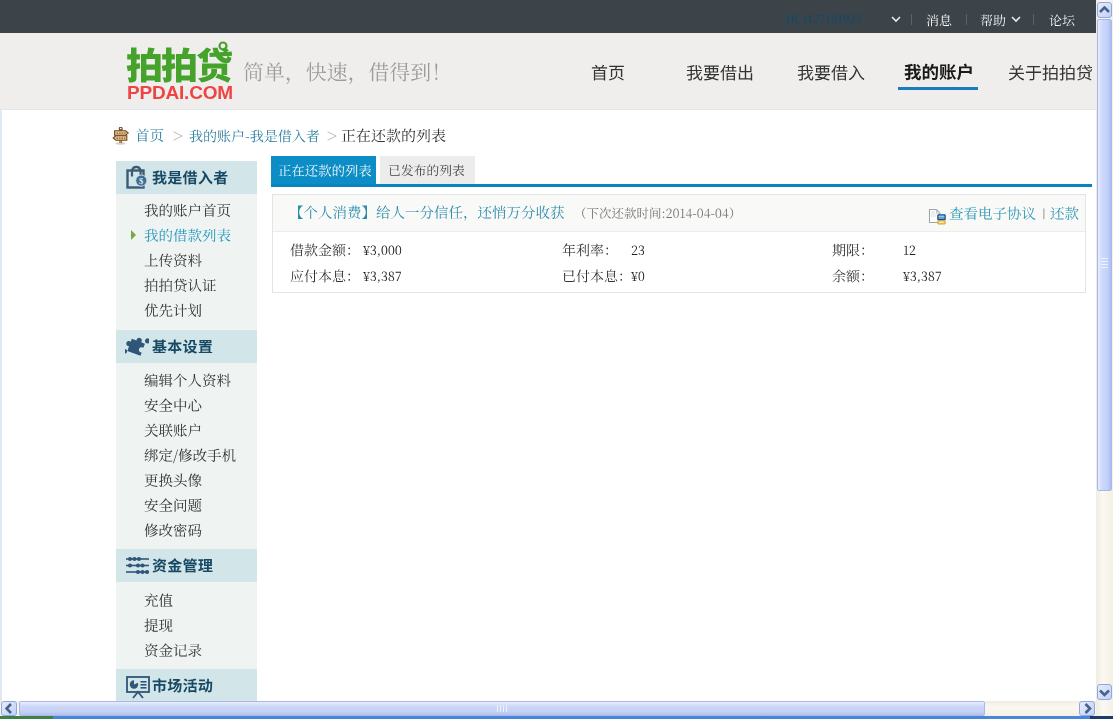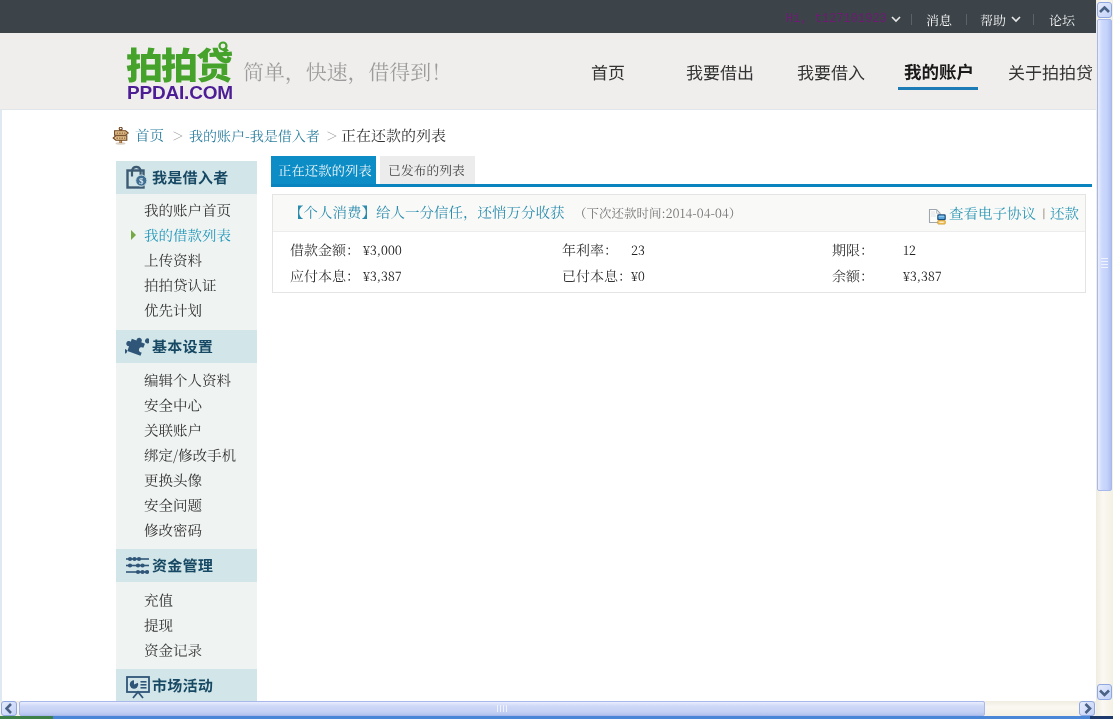--- a/index.html
+++ b/index.html
@@ -1,17 +1,17 @@
 <!DOCTYPE html>
 <html><head><meta charset="utf-8"><style>
 *{margin:0;padding:0;box-sizing:border-box}
 body{width:1113px;height:719px;position:relative;overflow:hidden;background:#fff;font-family:"Liberation Sans",sans-serif}
 </style></head><body>
 <div style="position:absolute;left:0;top:0;width:1096px;height:33px;background:#3c444a"></div>
-<div style="position:absolute;left:786px;top:12px;width:120px;height:14px;color:#701a75;font-size:12px;font-family:Liberation Mono, monospace;letter-spacing:0px">Hi, t127101923</div>
+<div style="position:absolute;left:786px;top:12px;width:120px;height:14px;color:#0c4a6e;font-size:12px;font-family:Liberation Serif, serif;letter-spacing:0px">Hi, t127101923</div>
 <svg style="position:absolute;left:890px;top:16px" width="12" height="8">
     <path d="M2 1 L6 5 L10 1" stroke="#e8e8e8" stroke-width="1.6" fill="none"></path>
   </svg>
 <svg style="position:absolute;left:926.0px;top:12.6px;overflow:visible" width="26" height="16">
     <path transform="translate(0,12.3)" fill="#ffffff" d="M1.6 -2.7C1.5 -2.7 1 -2.7 1 -2.7V-2.4C1.3 -2.3 1.5 -2.3 1.7 -2.2C2 -2 2.1 -1 1.9 0.4C1.9 0.8 2.1 1 2.3 1C2.8 1 3 0.7 3 0.1C3.1 -1 2.7 -1.5 2.7 -2.1C2.7 -2.5 2.8 -2.9 2.9 -3.3C3.1 -3.9 4.3 -7 4.9 -8.7L4.6 -8.7C2.2 -3.4 2.2 -3.4 2 -2.9C1.8 -2.7 1.8 -2.7 1.6 -2.7ZM0.7 -7.9 0.6 -7.7C1.1 -7.4 1.8 -6.7 2 -6.1C3 -5.6 3.5 -7.5 0.7 -7.9ZM1.7 -10.7 1.6 -10.6C2.2 -10.2 3 -9.5 3.2 -8.8C4.2 -8.3 4.7 -10.3 1.7 -10.7ZM12.1 -9.7 10.9 -10.4C10.6 -9.6 10.1 -8.3 9.7 -7.5L9.8 -7.3C10.5 -8 11.2 -9 11.6 -9.6C11.9 -9.5 12 -9.6 12.1 -9.7ZM4.9 -10.1 4.8 -10C5.4 -9.4 6.2 -8.4 6.3 -7.6C7.2 -7 7.8 -8.9 4.9 -10.1ZM10.7 -2.6H5.9V-4.3H10.7ZM5.9 0.7V-2.2H10.7V-0.3C10.7 -0.1 10.7 -0 10.4 -0C10.2 -0 9 -0.1 9 -0.1V0.1C9.5 0.2 9.8 0.3 10 0.4C10.2 0.5 10.2 0.8 10.3 1C11.4 0.9 11.6 0.5 11.6 -0.2V-6.3C11.8 -6.4 12 -6.5 12.1 -6.6L11 -7.4L10.6 -6.9H8.7V-10.4C9 -10.5 9.1 -10.6 9.2 -10.8L7.9 -10.9V-6.9H5.9L5 -7.3V1H5.2C5.6 1 5.9 0.8 5.9 0.7ZM10.7 -4.7H5.9V-6.5H10.7Z M18 -3.1 16.7 -3.2V-0.2C16.7 0.4 17 0.6 18.2 0.6H20.1C22.7 0.6 23.2 0.5 23.2 0.1C23.2 -0.1 23.1 -0.2 22.8 -0.3L22.8 -1.7H22.6C22.4 -1.1 22.3 -0.5 22.2 -0.3C22.1 -0.2 22.1 -0.2 21.9 -0.2C21.6 -0.2 21 -0.2 20.1 -0.2H18.3C17.7 -0.2 17.6 -0.2 17.6 -0.4V-2.7C17.8 -2.8 18 -2.9 18 -3.1ZM15.5 -2.5 15.2 -2.6C15.2 -1.6 14.6 -0.7 14 -0.4C13.8 -0.2 13.6 0 13.7 0.3C13.9 0.5 14.3 0.5 14.6 0.2C15.1 -0.1 15.7 -1.1 15.5 -2.5ZM22.9 -2.6 22.8 -2.5C23.5 -1.9 24.4 -0.8 24.6 0.1C25.5 0.8 26.1 -1.4 22.9 -2.6ZM18.9 -3.3 18.7 -3.2C19.3 -2.7 20 -1.9 20 -1.1C20.9 -0.5 21.5 -2.3 18.9 -3.3ZM16.7 -3.4V-3.9H22.3V-3.2H22.5C22.8 -3.2 23.2 -3.4 23.2 -3.5V-9C23.5 -9 23.7 -9.1 23.8 -9.2L22.7 -10L22.2 -9.5H19.1C19.4 -9.8 19.7 -10.1 19.9 -10.4C20.2 -10.4 20.4 -10.5 20.4 -10.7L19 -11C18.9 -10.6 18.7 -9.9 18.5 -9.5H16.7L15.8 -9.9V-3.1H16C16.3 -3.1 16.7 -3.3 16.7 -3.4ZM22.3 -4.3H16.7V-5.7H22.3ZM22.3 -7.8H16.7V-9.1H22.3ZM22.3 -7.4V-6.1H16.7V-7.4Z"></path>
   </svg>
 <svg style="position:absolute;left:980.0px;top:12.6px;overflow:visible" width="26" height="16">
     <path transform="translate(0,12.3)" fill="#ffffff" d="M6 -4.6V-3.5H3.3L2.4 -3.9V0.5H2.5C2.9 0.5 3.2 0.4 3.2 0.3V-3.1H6V1H6.2C6.5 1 6.9 0.8 6.9 0.8V-3.1H9.7V-0.7C9.7 -0.5 9.7 -0.5 9.5 -0.5C9.2 -0.5 8.1 -0.5 8.1 -0.5V-0.4C8.6 -0.3 8.9 -0.2 9.1 -0C9.2 0.1 9.3 0.3 9.3 0.5C10.4 0.4 10.6 0 10.6 -0.6V-2.9C10.8 -3 11.1 -3.1 11.2 -3.2L10 -4L9.6 -3.5H6.9V-4.1C7.2 -4.2 7.3 -4.3 7.3 -4.5ZM3.5 -10.9V-9.6H0.7L0.8 -9.3H3.5V-8.1H1.1L1.2 -7.8H3.5V-7.6C3.5 -7.2 3.5 -6.9 3.4 -6.6H0.6L0.7 -6.2H3.3C3 -5.3 2.4 -4.5 1 -3.9L1.1 -3.7C3 -4.3 3.8 -5.1 4.1 -6.2H6.9C7.1 -6.2 7.3 -6.3 7.3 -6.4C6.9 -6.8 6.2 -7.4 6.2 -7.4L5.6 -6.6H4.2C4.3 -6.9 4.3 -7.2 4.3 -7.6V-7.8H6.5C6.7 -7.8 6.8 -7.8 6.8 -8C6.4 -8.3 5.8 -8.9 5.8 -8.9L5.2 -8.1H4.3V-9.3H6.9C7.1 -9.3 7.2 -9.3 7.2 -9.5C6.8 -9.9 6.1 -10.4 6.1 -10.4L5.5 -9.6H4.3V-10.4C4.6 -10.5 4.7 -10.6 4.8 -10.7ZM7.8 -10.3V-4H7.9C8.3 -4 8.6 -4.2 8.6 -4.3V-10H10.8C10.5 -9.3 10.1 -8.4 9.8 -7.9C10.8 -7.3 11.2 -6.7 11.2 -6.1C11.2 -5.8 11.1 -5.7 10.9 -5.6C10.8 -5.5 10.7 -5.5 10.5 -5.5C10.3 -5.5 9.8 -5.5 9.4 -5.5V-5.3C9.8 -5.3 10 -5.2 10.2 -5.1C10.3 -5 10.3 -4.8 10.3 -4.6C11.6 -4.6 12 -5.1 12 -5.9C12 -6.6 11.5 -7.3 10.1 -7.9C10.6 -8.4 11.3 -9.3 11.7 -9.8C12 -9.8 12.2 -9.8 12.3 -9.9L11.4 -10.8L10.9 -10.3H8.7L7.8 -10.8Z M21 -10.7C21 -9.6 21 -8.5 21 -7.5H18.8L18.9 -7.1H21C20.8 -3.9 20.1 -1.2 17.1 0.8L17.3 1C20.9 -1 21.6 -3.8 21.8 -7.1H24.1C24 -3.4 23.7 -0.8 23.3 -0.3C23.1 -0.2 23 -0.1 22.8 -0.1C22.5 -0.1 21.5 -0.2 21 -0.3L20.9 -0.1C21.4 0 22 0.2 22.2 0.3C22.4 0.5 22.5 0.7 22.5 0.9C23 0.9 23.6 0.8 23.9 0.4C24.5 -0.3 24.8 -2.9 24.9 -7C25.2 -7.1 25.4 -7.1 25.5 -7.3L24.5 -8.1L24 -7.5H21.8C21.9 -8.4 21.9 -9.3 21.9 -10.2C22.2 -10.3 22.3 -10.4 22.3 -10.6ZM15.3 -9.5H17.6V-7.2H15.3ZM13.4 -1.1 13.8 0C13.9 -0 14.1 -0.1 14.1 -0.3C16.5 -1 18.3 -1.7 19.6 -2.1L19.6 -2.4L18.4 -2.1V-9.3C18.7 -9.3 18.9 -9.5 19 -9.6L18 -10.4L17.5 -9.8H15.5L14.5 -10.3V-1.3ZM15.3 -6.8H17.6V-4.5H15.3ZM15.3 -4.1H17.6V-1.9L15.3 -1.5Z"></path>
   </svg>
 <svg style="position:absolute;left:1010px;top:16px" width="12" height="8">
@@ -23,21 +23,21 @@
 <div style="position:absolute;left:911px;top:14px;width:1px;height:11px;background:#5c6366"></div>
 <div style="position:absolute;left:966px;top:14px;width:1px;height:11px;background:#5c6366"></div>
 <div style="position:absolute;left:1033px;top:14px;width:1px;height:11px;background:#5c6366"></div>
 <div style="position:absolute;left:0;top:33px;width:1096px;height:77px;background:#efeeec;border-bottom:1px solid #e0e6ea"></div>
 <svg style="position:absolute;left:126.0px;top:44.4px;overflow:visible" width="105" height="46">
     <path transform="translate(0,35.1)" fill="#45a22b" d="M5 -31.6V-24.8H1.2V-19.6H5V-14.1C3.4 -13.8 2 -13.5 0.7 -13.3L1.8 -7.8L5 -8.5V-2.2C5 -1.7 4.8 -1.6 4.4 -1.6C4 -1.6 2.7 -1.6 1.7 -1.6C2.3 -0.2 3 2 3.1 3.4C5.6 3.5 7.4 3.3 8.8 2.4C10.1 1.6 10.5 0.3 10.5 -2.2V-9.9L14.3 -10.9L13.7 -16.1L10.5 -15.4V-19.6H13.9V-24.8H10.5V-31.6ZM20.4 -9.4H28.9V-3.6H20.4ZM20.4 -14.5V-20.1H28.9V-14.5ZM22.2 -31.6C22 -29.6 21.6 -27.2 21.1 -25.1H15V3.3H20.4V1.4H28.9V3H34.6V-25.1H26.7C27.3 -26.9 28 -28.9 28.6 -30.9Z M40 -31.6V-24.8H36.2V-19.6H40V-14.1C38.4 -13.8 37 -13.5 35.7 -13.3L36.8 -7.8L40 -8.5V-2.2C40 -1.7 39.8 -1.6 39.4 -1.6C39 -1.6 37.7 -1.6 36.7 -1.6C37.3 -0.2 38 2 38.1 3.4C40.6 3.5 42.4 3.3 43.8 2.4C45.1 1.6 45.5 0.3 45.5 -2.2V-9.9L49.3 -10.9L48.7 -16.1L45.5 -15.4V-19.6H48.9V-24.8H45.5V-31.6ZM55.4 -9.4H63.9V-3.6H55.4ZM55.4 -14.5V-20.1H63.9V-14.5ZM57.2 -31.6C57 -29.6 56.6 -27.2 56.1 -25.1H50V3.3H55.4V1.4H63.9V3H69.6V-25.1H61.7C62.3 -26.9 63 -28.9 63.6 -30.9Z M85.3 -10.1V-7.8C85.3 -5.8 84.5 -2.8 72 -0.7C73.3 0.4 75 2.3 75.6 3.5C89 0.5 91 -4.1 91 -7.6V-10.1ZM76 -15.7V-3.6H81.4V-10.7H95.5V-4.2C94.2 -4.6 92.9 -5 91.8 -5.3L89.4 -1.4C93.5 -0.1 99.3 2.1 102.1 3.6L104.7 -0.8C102.7 -1.8 99.5 -3 96.4 -4H101.2V-15.7ZM86.5 -31.3C86.8 -29.6 87.2 -28 87.8 -26.5L83.3 -26.2L83.7 -22L89.9 -22.3C92.6 -18.4 96.3 -15.9 99.9 -15.9C103.1 -15.9 104.7 -16.7 105.4 -21.3C104.3 -21.7 102.9 -22.3 101.9 -23.1L106.1 -23.4L105.7 -27.5L100.6 -27.2L102.9 -28.6C102 -29.6 100.4 -31 99.2 -31.9L95.3 -29.7C96.2 -28.9 97.3 -27.9 98.1 -27L93.3 -26.8C92.5 -28.2 91.9 -29.7 91.7 -31.3ZM101.4 -23.1C101.2 -21.3 100.9 -20.7 100.1 -20.7C99 -20.7 97.6 -21.5 96.3 -22.8ZM80.4 -31.6C78.3 -28.6 74.6 -25.6 70.9 -23.8C72 -22.9 73.8 -21 74.6 -20C75.3 -20.5 76 -20.9 76.7 -21.4V-16.6H81.9V-25.9C83.1 -27.2 84.3 -28.6 85.2 -29.9Z"></path>
   </svg>
 <svg style="position:absolute;left:218px;top:41px" width="11" height="11">
     <circle cx="5" cy="5" r="3.5" stroke="#45a22b" stroke-width="2.2" fill="none"></circle>
   </svg>
-<div style="position:absolute;left:127px;top:82px;width:135px;height:20px;color:#4c1d95;font-size:19px;font-weight:bold;font-family:'Liberation Sans',sans-serif;letter-spacing:-0.2px">PPDAI.COM</div>
+<div style="position:absolute;left:127px;top:82px;width:135px;height:20px;color:#ef4444;font-size:19px;font-weight:bold;font-family:'Liberation Sans',sans-serif;letter-spacing:-0.2px">PPDAI.COM</div>
 <svg style="position:absolute;left:243.0px;top:60.2px;overflow:visible" width="209" height="26">
     <path transform="translate(0,19.9)" fill="#9c9c9c" d="M4.2 -12.7 4 -12.6C4.7 -11.9 5.6 -10.7 5.7 -9.8C7.1 -8.8 8.2 -11.7 4.2 -12.7ZM5 -10.2 2.9 -10.4V1.6H3.2C3.7 1.6 4.2 1.4 4.2 1.2V-9.6C4.8 -9.7 5 -9.9 5 -10.2ZM14.5 -16.9 12.4 -17.7C11.8 -15.6 10.8 -13.5 9.8 -12.2L10.1 -12C11 -12.6 11.8 -13.5 12.5 -14.6H14.1C14.6 -14 15 -13.1 15.1 -12.4C16.2 -11.5 17.4 -13.4 15 -14.6H19.6C19.9 -14.6 20.1 -14.7 20.2 -14.9C19.5 -15.6 18.4 -16.4 18.4 -16.4L17.5 -15.2H12.9C13.2 -15.6 13.4 -16.1 13.7 -16.6C14.1 -16.5 14.4 -16.7 14.5 -16.9ZM6.2 -17.1 4.1 -17.7C3.3 -15 2.1 -12.2 0.8 -10.5L1.1 -10.3C2.3 -11.3 3.4 -12.8 4.4 -14.6H5.6C6.1 -14 6.6 -13.1 6.6 -12.3C7.7 -11.4 8.9 -13.3 6.5 -14.6H10.3C10.6 -14.6 10.8 -14.7 10.8 -14.9C10.2 -15.5 9.3 -16.3 9.3 -16.3L8.4 -15.2H4.7C4.9 -15.7 5.2 -16.2 5.4 -16.7C5.8 -16.7 6.1 -16.9 6.2 -17.1ZM16.3 -11.5H7.6L7.8 -10.8H16.5V-0.4C16.5 -0.1 16.4 0 16 0C15.6 0 13.4 -0.1 13.4 -0.1V0.2C14.4 0.3 14.9 0.5 15.2 0.7C15.5 0.9 15.6 1.2 15.7 1.6C17.7 1.5 17.9 0.8 17.9 -0.3V-10.6C18.3 -10.7 18.7 -10.8 18.8 -11L17.1 -12.3ZM12.6 -2.5H8.2V-4.9H12.6ZM7 -9.2V-0.5H7.2C7.8 -0.5 8.2 -0.8 8.2 -0.9V-1.8H12.6V-0.8H12.7C13.2 -0.8 13.8 -1.1 13.8 -1.3V-7.8C14.2 -7.8 14.5 -8 14.6 -8.1L13.1 -9.3L12.4 -8.5H8.4ZM12.6 -7.9V-5.5H8.2V-7.9Z M26.3 -17.4 26 -17.2C27 -16.3 28.1 -14.8 28.4 -13.5C29.9 -12.5 31 -15.8 26.3 -17.4ZM36.7 -9.8H32.1V-12.5H36.7ZM36.7 -9.2V-6.3H32.1V-9.2ZM25.9 -9.8V-12.5H30.7V-9.8ZM25.9 -9.2H30.7V-6.3H25.9ZM39.1 -4.5 38 -3.2H32.1V-5.7H36.7V-4.9H36.9C37.4 -4.9 38.1 -5.2 38.1 -5.4V-12.3C38.5 -12.3 38.9 -12.5 39 -12.7L37.3 -14L36.5 -13.1H33.1C34.2 -13.9 35.4 -15.1 36.4 -16.3C36.8 -16.2 37.1 -16.4 37.2 -16.6L35.2 -17.6C34.4 -15.9 33.3 -14.2 32.5 -13.1H26.1L24.6 -13.8V-4.7H24.8C25.4 -4.7 25.9 -5 25.9 -5.1V-5.7H30.7V-3.2H21.6L21.8 -2.6H30.7V1.7H30.9C31.6 1.7 32.1 1.3 32.1 1.2V-2.6H40.6C40.9 -2.6 41.1 -2.7 41.2 -2.9C40.4 -3.6 39.1 -4.5 39.1 -4.5Z M45.6 0.5C44.7 0.2 43.7 -0.1 43.7 -1.2C43.7 -1.9 44.2 -2.5 45.1 -2.5C46 -2.5 46.6 -1.6 46.6 -0.5C46.6 1.1 45.9 3.1 43.7 4.1L43.4 3.6C45 2.7 45.5 1.4 45.6 0.5Z M66.7 -17.6V1.6H67C67.5 1.6 68 1.3 68 1.1V-16.8C68.6 -16.9 68.7 -17.1 68.8 -17.4ZM65 -13.5C65.1 -12 64.5 -10.4 64 -9.7C63.6 -9.3 63.4 -8.8 63.7 -8.5C64 -8 64.8 -8.3 65.1 -8.8C65.7 -9.6 66 -11.3 65.4 -13.5ZM68.7 -14 68.4 -13.9C68.9 -13 69.4 -11.6 69.4 -10.5C70.5 -9.5 71.9 -11.9 68.7 -14ZM79 -12.8V-7.7H75.5C75.7 -9.2 75.8 -10.9 75.8 -12.8ZM74.4 -17.4 74.4 -13.4H70.5L70.7 -12.8H74.4C74.4 -10.9 74.4 -9.2 74.2 -7.7H68.9L69.1 -7H74.1C73.6 -3.5 72.1 -1 68.4 0.8L68.6 1.2C73.2 -0.6 74.8 -3.2 75.4 -7H75.6C76.1 -3.9 77.4 -0.7 81.9 1.2C82 0.4 82.4 0.2 83.1 0.1L83.2 -0.2C78.5 -1.8 76.7 -4.3 76 -7H82.6C82.9 -7 83.1 -7.1 83.2 -7.4C82.6 -8 81.6 -8.9 81.6 -8.9L80.7 -7.7H80.3V-12.5C80.7 -12.6 81.1 -12.8 81.2 -13L79.6 -14.2L78.8 -13.4H75.8L75.8 -16.6C76.3 -16.6 76.5 -16.9 76.5 -17.2Z M85.6 -17.2 85.4 -17.1C86.3 -15.9 87.4 -14.1 87.7 -12.7C89.2 -11.7 90.3 -14.7 85.6 -17.2ZM87.5 -2.5C86.6 -1.9 85.3 -0.7 84.4 -0L85.6 1.5C85.7 1.4 85.8 1.2 85.7 1.1C86.4 0.1 87.5 -1.3 87.9 -2C88.2 -2.2 88.3 -2.3 88.6 -2C90.6 0.4 92.6 1.1 96.6 1.1C98.9 1.1 100.9 1.1 102.9 1.1C102.9 0.5 103.3 0.1 103.9 -0V-0.3C101.4 -0.2 99.5 -0.2 97.1 -0.2C93.1 -0.2 90.8 -0.6 88.9 -2.6C88.8 -2.6 88.8 -2.7 88.7 -2.7V-9.6C89.3 -9.7 89.6 -9.8 89.7 -10L88 -11.5L87.2 -10.4H84.6L84.8 -9.8H87.5ZM96.3 -8.5H93V-11.5H96.3ZM102 -16.1 101 -14.9H97.6V-16.9C98.2 -16.9 98.3 -17.1 98.4 -17.5L96.3 -17.7V-14.9H90.6L90.7 -14.3H96.3V-12.2H93.1L91.6 -12.8V-6.8H91.9C92.4 -6.8 93 -7.1 93 -7.2V-7.9H95.4C94.3 -5.8 92.5 -3.9 90.4 -2.5L90.7 -2.1C92.9 -3.3 94.9 -4.8 96.3 -6.6V-0.8H96.5C97 -0.8 97.6 -1.1 97.6 -1.3V-6.5C99.3 -5.5 101.4 -3.9 102.2 -2.6C103.9 -1.8 104.3 -5.2 97.6 -6.9V-7.9H100.9V-7H101.1C101.5 -7 102.2 -7.3 102.2 -7.5V-11.3C102.6 -11.4 103 -11.5 103.1 -11.7L101.4 -13L100.7 -12.2H97.6V-14.3H103.3C103.6 -14.3 103.8 -14.4 103.8 -14.6C103.1 -15.2 102 -16.1 102 -16.1ZM97.6 -11.5H100.9V-8.5H97.6Z M108.3 0.5C107.4 0.2 106.4 -0.1 106.4 -1.2C106.4 -1.9 106.9 -2.5 107.8 -2.5C108.7 -2.5 109.3 -1.6 109.3 -0.5C109.3 1.1 108.6 3.1 106.4 4.1L106.1 3.6C107.7 2.7 108.2 1.4 108.3 0.5Z M140.1 -17.5V-14.3H136.4V-16.7C136.9 -16.8 137.1 -17 137.1 -17.3L135.1 -17.5V-14.3H132.2L132.4 -13.7H135.1V-10.4H131.4L131.6 -9.8H145.2C145.5 -9.8 145.7 -9.9 145.7 -10.1C145.1 -10.8 144 -11.7 144 -11.7L143.1 -10.4H141.4V-13.7H144.5C144.8 -13.7 145 -13.8 145 -14C144.4 -14.7 143.3 -15.5 143.3 -15.5L142.4 -14.3H141.4V-16.7C141.9 -16.8 142.1 -17 142.1 -17.3ZM136.4 -10.4V-13.7H140.1V-10.4ZM141.8 -3.6V-0.3H135V-3.6ZM141.8 -4.2H135V-7.2H141.8ZM133.7 -7.8V1.6H133.9C134.5 1.6 135 1.3 135 1.1V0.3H141.8V1.5H142.1C142.5 1.5 143.2 1.2 143.2 1V-6.9C143.6 -7 144 -7.1 144.1 -7.3L142.4 -8.6L141.6 -7.8H135.1L133.7 -8.4ZM130.8 -17.6C129.7 -13.6 127.9 -9.6 126.1 -7.1L126.4 -6.9C127.3 -7.8 128.1 -8.9 128.9 -10.1V1.6H129.2C129.7 1.6 130.3 1.3 130.3 1.2V-11.4C130.7 -11.4 130.9 -11.6 130.9 -11.8L130.1 -12.1C130.9 -13.4 131.6 -14.9 132.1 -16.5C132.6 -16.5 132.8 -16.7 132.9 -16.9Z M155.4 -4.3 155.2 -4.2C156 -3.5 157 -2.3 157.3 -1.3C158.7 -0.4 159.8 -3.3 155.4 -4.3ZM153.5 -16.6 151.6 -17.6C150.6 -15.9 148.7 -13.5 147 -11.9L147.2 -11.7C149.3 -13 151.5 -14.9 152.7 -16.4C153.2 -16.3 153.4 -16.3 153.5 -16.6ZM164.9 -6.6 164 -5.4H162.8V-7.8H165.3C165.6 -7.8 165.8 -7.9 165.9 -8.1C165.2 -8.8 164 -9.7 164 -9.7L163.1 -8.4H154L154.1 -7.8H161.4V-5.4H152.9L153.1 -4.8H161.4V-0.4C161.4 -0.1 161.3 0 160.9 0C160.5 0 158.4 -0.1 158.4 -0.1V0.2C159.3 0.3 159.8 0.5 160.2 0.7C160.4 0.9 160.6 1.3 160.6 1.7C162.5 1.5 162.8 0.7 162.8 -0.4V-4.8H166.1C166.4 -4.8 166.6 -4.9 166.7 -5.1C166 -5.8 164.9 -6.6 164.9 -6.6ZM156.5 -11V-13.2H162.6V-11ZM155.2 -17.3V-9.5H155.4C156.1 -9.5 156.5 -9.8 156.5 -9.9V-10.4H162.6V-9.7H162.8C163.5 -9.7 164 -10 164 -10.1V-16C164.4 -16 164.6 -16.2 164.8 -16.3L163.2 -17.5L162.6 -16.7H156.8ZM156.5 -13.9V-16.1H162.6V-13.9ZM151.9 -9.5 151.3 -9.8C152 -10.6 152.6 -11.5 153 -12.2C153.5 -12.1 153.7 -12.2 153.9 -12.4L151.8 -13.4C150.9 -11.3 148.9 -8.1 146.9 -6L147.2 -5.8C148.1 -6.5 149.1 -7.4 150 -8.3V1.7H150.2C150.8 1.7 151.3 1.3 151.3 1.2V-9.1C151.7 -9.2 151.9 -9.3 151.9 -9.5Z M187.1 -17 185 -17.2V-0.5C185 -0.1 184.9 -0 184.5 -0C184.1 -0 182 -0.2 182 -0.2V0.1C182.9 0.3 183.4 0.4 183.7 0.7C184 0.9 184.1 1.3 184.2 1.7C186.1 1.5 186.3 0.8 186.3 -0.3V-16.4C186.8 -16.5 187 -16.7 187.1 -17ZM183.1 -15.4 181 -15.6V-2.8H181.3C181.8 -2.8 182.4 -3.1 182.4 -3.3V-14.8C182.9 -14.9 183.1 -15.1 183.1 -15.4ZM178.2 -16.9 177.3 -15.7H168.2L168.4 -15.1H172.9C172.3 -13.8 170.6 -11.4 169.3 -10.5C169.2 -10.4 168.8 -10.4 168.8 -10.4L169.7 -8.5C169.8 -8.5 170 -8.7 170.1 -8.9C173 -9.4 175.7 -10 177.6 -10.4C177.9 -9.9 178 -9.5 178.1 -9C179.5 -7.9 180.6 -11.3 175.6 -13.5L175.3 -13.3C176.1 -12.7 176.9 -11.7 177.4 -10.8C174.5 -10.5 171.7 -10.3 170.1 -10.2C171.6 -11.3 173.2 -12.8 174.1 -14C174.6 -13.9 174.8 -14.1 174.9 -14.3L173.1 -15.1H179.5C179.8 -15.1 180 -15.2 180 -15.4C179.4 -16.1 178.2 -16.9 178.2 -16.9ZM177.6 -7.4 176.6 -6.1H174.5V-8.4C175 -8.4 175.2 -8.6 175.2 -8.9L173.1 -9.1V-6.1H168.6L168.8 -5.5H173.1V-1.4C170.9 -1 169.1 -0.7 168.1 -0.6L168.9 1.3C169.1 1.2 169.3 1.1 169.4 0.8C174.2 -0.5 177.6 -1.5 180.1 -2.3L180 -2.7L174.5 -1.7V-5.5H178.8C179.1 -5.5 179.3 -5.6 179.4 -5.9C178.7 -6.5 177.6 -7.4 177.6 -7.4Z M193.3 -0C194 -0 194.5 -0.5 194.5 -1.1C194.5 -1.7 194 -2.3 193.3 -2.3C192.6 -2.3 192.2 -1.7 192.2 -1.1C192.2 -0.5 192.6 -0 193.3 -0ZM193 -4.7H193.6L193.8 -9.2C194.1 -12.3 194.3 -14 194.3 -15.2C194.3 -16 193.9 -16.3 193.3 -16.3C192.8 -16.3 192.4 -16 192.4 -15.2C192.4 -14 192.5 -12.3 192.8 -9.2Z"></path>
   </svg>
 <svg style="position:absolute;left:591.0px;top:62.6px;overflow:visible" width="34" height="21">
     <path transform="translate(0,16.1)" fill="#333333" d="M4.1 -5.3H12.8V-3.6H4.1ZM4.1 -6.3V-8H12.8V-6.3ZM4.1 -2.6H12.8V-0.7H4.1ZM3.9 -13.9C4.4 -13.3 5 -12.5 5.3 -11.9H0.9V-10.7H7.8C7.7 -10.2 7.5 -9.7 7.4 -9.2H2.9V1.4H4.1V0.4H12.8V1.4H14.2V-9.2H8.7L9.3 -10.7H16.1V-11.9H11.8C12.3 -12.5 12.9 -13.2 13.3 -13.9L11.9 -14.3C11.6 -13.6 10.9 -12.6 10.4 -11.9H5.9L6.6 -12.3C6.3 -12.9 5.6 -13.7 5 -14.3Z M24.9 -7.9V-4.8C24.9 -3 24.2 -0.9 17.9 0.3C18.1 0.6 18.5 1.1 18.6 1.4C25.2 -0.1 26.2 -2.4 26.2 -4.8V-7.9ZM26.3 -1.9C28.2 -1 30.8 0.5 32 1.4L32.8 0.4C31.5 -0.5 29 -1.9 27 -2.7ZM19.9 -10.1V-2.2H21.2V-8.9H29.9V-2.2H31.3V-10.1H25.1C25.4 -10.7 25.8 -11.4 26.1 -12.2H32.9V-13.3H18.3V-12.2H24.6C24.4 -11.5 24.1 -10.7 23.9 -10.1Z"></path>
   </svg>
 <svg style="position:absolute;left:686.0px;top:62.6px;overflow:visible" width="68" height="21">
     <path transform="translate(0,16.1)" fill="#333333" d="M12 -13.2C13 -12.3 14.1 -11.1 14.6 -10.2L15.7 -11C15.1 -11.8 13.9 -13 12.9 -13.8ZM14.1 -7.3C13.6 -6.2 12.8 -5.1 11.9 -4.1C11.6 -5.3 11.4 -6.6 11.2 -8H16.1V-9.2H11.1C10.9 -10.8 10.9 -12.4 10.9 -14.1H9.5C9.5 -12.5 9.6 -10.8 9.8 -9.2H5.9V-12.2C6.9 -12.5 7.9 -12.7 8.7 -13L7.8 -14.1C6.2 -13.5 3.4 -12.9 1.1 -12.5C1.2 -12.2 1.4 -11.8 1.4 -11.5C2.4 -11.6 3.5 -11.8 4.6 -12V-9.2H1V-8H4.6V-5L0.7 -4.3L1.1 -3L4.6 -3.8V-0.3C4.6 0 4.5 0.1 4.2 0.1C3.9 0.1 2.9 0.1 1.8 0.1C2 0.4 2.2 1 2.3 1.4C3.7 1.4 4.6 1.3 5.1 1.1C5.7 0.9 5.9 0.5 5.9 -0.3V-4.1L9 -4.8L8.9 -6L5.9 -5.3V-8H9.9C10.1 -6.2 10.4 -4.5 10.8 -3.1C9.6 -1.9 8.2 -1 6.8 -0.3C7.1 -0 7.5 0.4 7.7 0.7C8.9 0.1 10.2 -0.8 11.3 -1.8C12 0.2 13.1 1.4 14.4 1.4C15.7 1.4 16.2 0.6 16.4 -2.2C16.1 -2.4 15.6 -2.7 15.3 -2.9C15.2 -0.7 15 0.1 14.6 0.1C13.7 0.1 12.9 -1 12.3 -2.8C13.5 -4 14.5 -5.3 15.3 -6.8Z M28.4 -3.9C27.9 -3 27.1 -2.2 26 -1.6C24.8 -1.9 23.5 -2.2 22.3 -2.4C22.6 -2.9 23 -3.4 23.4 -3.9ZM19 -11V-6.6H23.6C23.3 -6.1 23 -5.6 22.7 -5.1H17.9V-3.9H21.9C21.4 -3.1 20.7 -2.3 20.2 -1.7C21.6 -1.4 23 -1.2 24.4 -0.8C22.7 -0.3 20.6 0.1 18 0.2C18.2 0.5 18.4 1 18.5 1.3C21.7 1.1 24.3 0.6 26.2 -0.4C28.4 0.2 30.2 0.8 31.6 1.4L32.7 0.4C31.3 -0.1 29.6 -0.7 27.6 -1.2C28.6 -1.9 29.3 -2.8 29.8 -3.9H33.1V-5.1H24.2C24.4 -5.5 24.7 -6 24.9 -6.4L24.1 -6.6H32.1V-11H28V-12.4H32.8V-13.5H18.2V-12.4H22.8V-11ZM24 -12.4H26.8V-11H24ZM20.2 -9.9H22.8V-7.6H20.2ZM24 -9.9H26.8V-7.6H24ZM28 -9.9H30.8V-7.6H28Z M46.2 -14.1V-12.1H43V-14.1H41.8V-12.1H39.5V-11H41.8V-8.7H38.8V-7.5H50.5V-8.7H47.5V-11H49.9V-12.1H47.5V-14.1ZM43 -11H46.2V-8.7H43ZM41.9 -2.3H47.7V-0.4H41.9ZM41.9 -3.3V-5.1H47.7V-3.3ZM40.6 -6.2V1.4H41.9V0.6H47.7V1.3H49V-6.2ZM38.5 -14.2C37.5 -11.6 36 -9.1 34.3 -7.4C34.5 -7.1 34.9 -6.5 35 -6.2C35.6 -6.8 36.2 -7.5 36.7 -8.3V1.3H37.9V-10.2C38.6 -11.4 39.2 -12.6 39.7 -13.9Z M52.8 -5.8V0.4H64.8V1.3H66.2V-5.8H64.8V-0.9H60.2V-6.9H65.5V-12.8H64.2V-8.1H60.2V-14.3H58.8V-8.1H54.9V-12.7H53.5V-6.9H58.8V-0.9H54.2V-5.8Z"></path>
   </svg>
 <svg style="position:absolute;left:797.0px;top:62.6px;overflow:visible" width="68" height="21">

